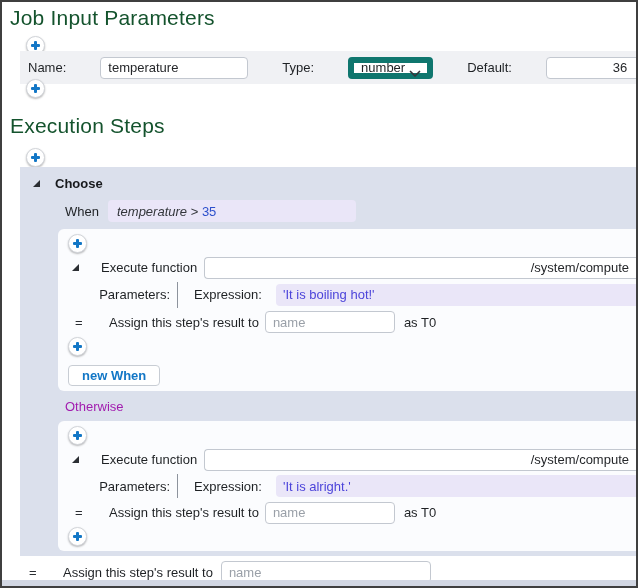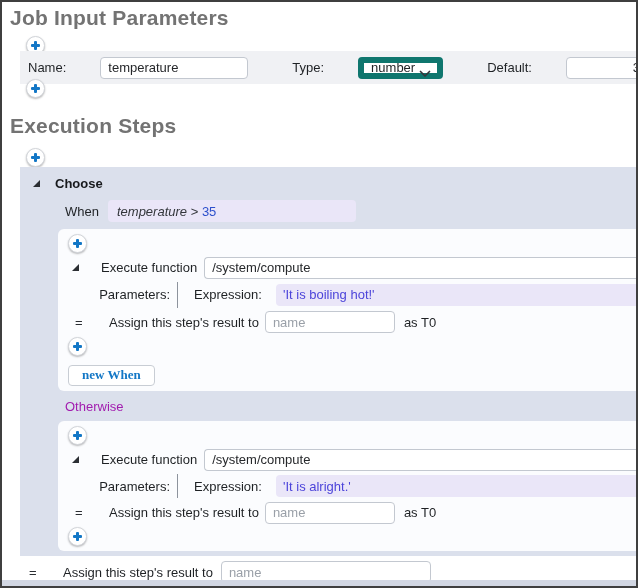--- a/index.html
+++ b/index.html
@@ -8,21 +8,21 @@
     position:relative;
     background:#ffffff;
     border:2px solid #3f3f3f;
     font-family:"Liberation Sans", sans-serif;
     font-size:13px;
     color:#1e2124;
     overflow:hidden;
   }
   .h-title {
     position:absolute; left:8px;
-    font-size:21px; font-weight:700; color:#737373;
+    font-size:21px; font-weight:400; color:#14532d;
     letter-spacing:.2px;
   }
   #title-params { top:4px; }
   #title-steps  { top:112px; }
 
   
   .plus-btn {
     position:absolute;
     width:19px; height:19px; border-radius:50%;
     background:#fff; border:1px solid #d2d5da;
@@ -48,21 +48,21 @@
     display:flex; align-items:center; padding:0 6px 0 8px;gap:28px;
   }
   .lbl { color:#1e2124; white-space:nowrap; }
   .tb {
     height:22px; border:1px solid #c3c8d0; border-radius:4px;
     background:#fff; font:inherit; color:#26282b; padding:0 7px; outline:none;
   }
   .tb::placeholder { color:#9aa0a8; }
   .name-input { width:148px; margin-left:6px; }
   .default-input { width:148px; margin-left:6px; text-align:center; }
-  .ml10 { margin-left:16px; }
+  .ml10 { margin-left:6px; }
   .spacer { flex:1; }
 
   .select-box {
     position:relative; width:150px; height:22px; margin-left:6px;
     border:6px solid #0f766e; border-radius:4px; background:#fff;
     display:flex; align-items:center; padding:0 22px 0 7px; cursor:pointer;
   }
   .select-box .chev { position:absolute; right:6px; top:7px; }
 
   .trash-btn {
@@ -109,21 +109,21 @@
     padding:5px 0 5px 10px; overflow:hidden;
   }
   #inner-when { top:62px; height:162px; }
   #inner-otherwise { top:254px; height:130px; }
 
   .step-row { display:flex; align-items:center; }
   .exec-row { height:21px; }
   .exec-row .tri { margin-left:4px; }
   .exec-label { margin-left:22px; white-space:nowrap; }
   .func-input {
-    flex:1; margin-left:7px; border-radius:4px 0 0 4px; border-right:none;
+    flex:1; margin-left:7px; border-radius:4px 0 0 4px; border-right:none;text-align:right;
   }
   .params-row { height:30px; align-items:stretch; }
   .params-label {
     width:109px; text-align:right; padding-right:7px;
     display:flex; align-items:center; justify-content:flex-end;
   }
   .v-div { width:1px; background:#8d939d; }
   .expr-label { margin-left:16px; display:flex; align-items:center; }
   .expr-input {
     flex:1; margin-left:14px; align-self:center;
@@ -131,21 +131,21 @@
   }
   .assign-row { height:21px; }
   .eq { margin-left:7px; width:12px; color:#2b2e33; }
   .assign-label { margin-left:22px; white-space:nowrap; }
   .assign-input { width:130px; margin-left:6px; }
   .as-label { margin-left:9px; white-space:nowrap; }
 
   .new-when-btn {
     margin-top:5px; align-self:flex-start;
     background:#fff; border:1px solid #c8cdd4; border-radius:4px;
-    color:#1377c6; font-weight:700; font-size:13px; font-family:Liberation Serif, serif;
+    color:#1377c6; font-weight:700; font-size:13px; font-family:Liberation Sans, sans-serif;
     height:24px; padding:0 13px; cursor:pointer;
   }
   .otherwise-label { position:absolute; top:232px; left:45px; color:#a21caf; }
 
   
   .final-assign {
     position:absolute; top:558px; left:20px; right:0;
     display:flex; align-items:center; height:24px;
   }
   .final-assign .assign-label { margin-left:22px; }

